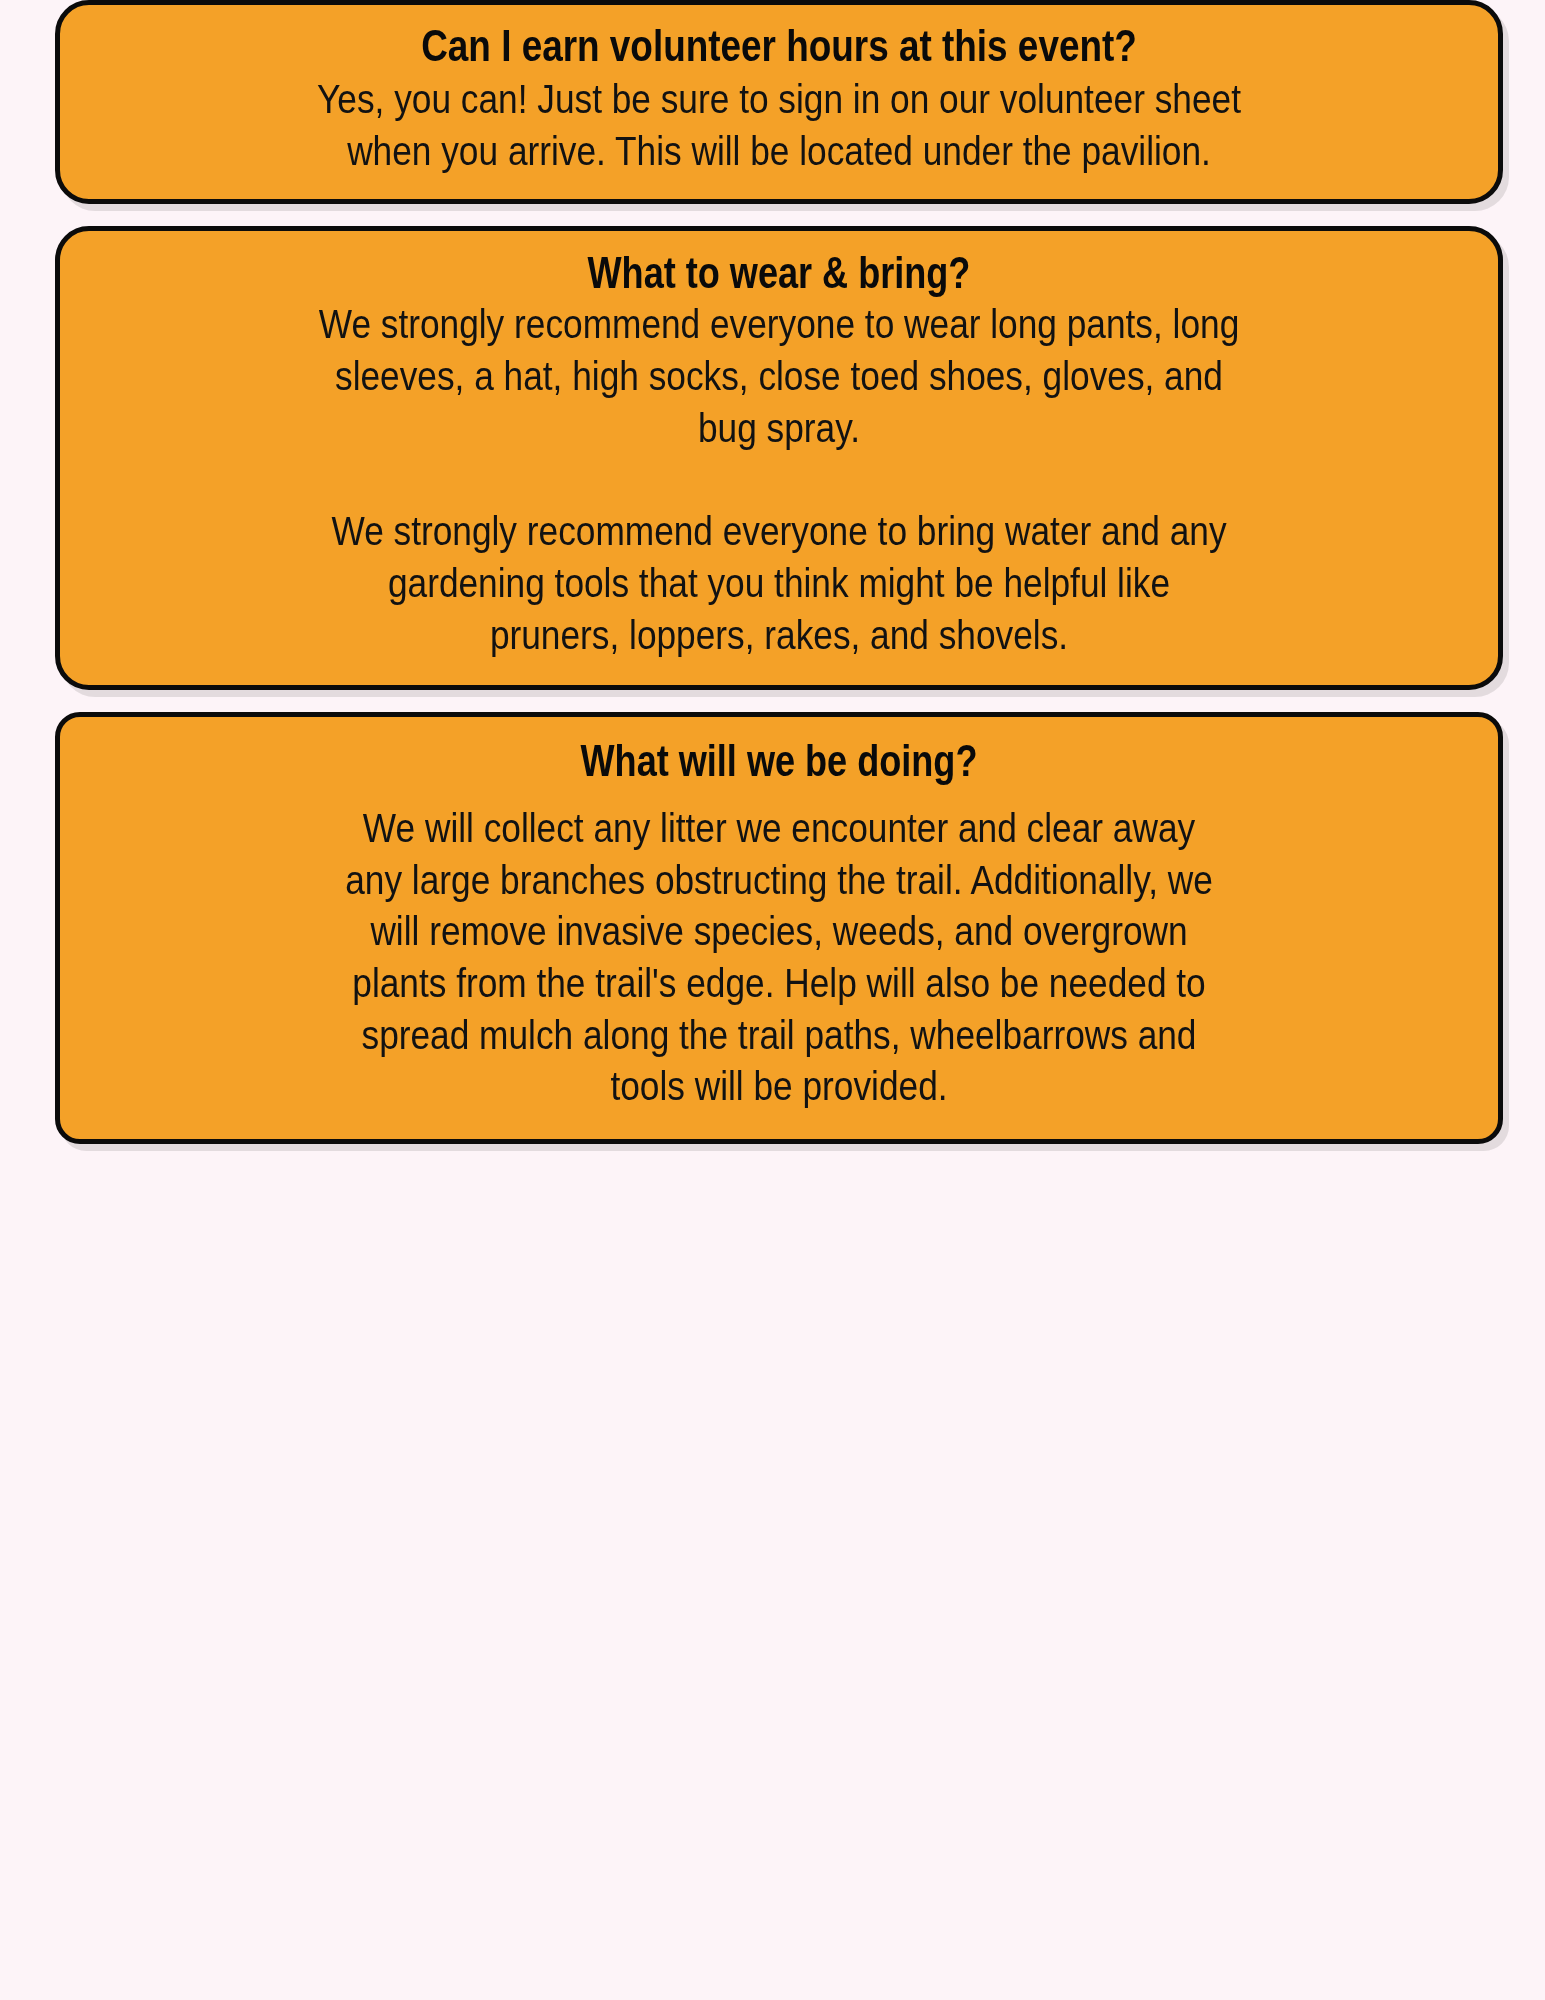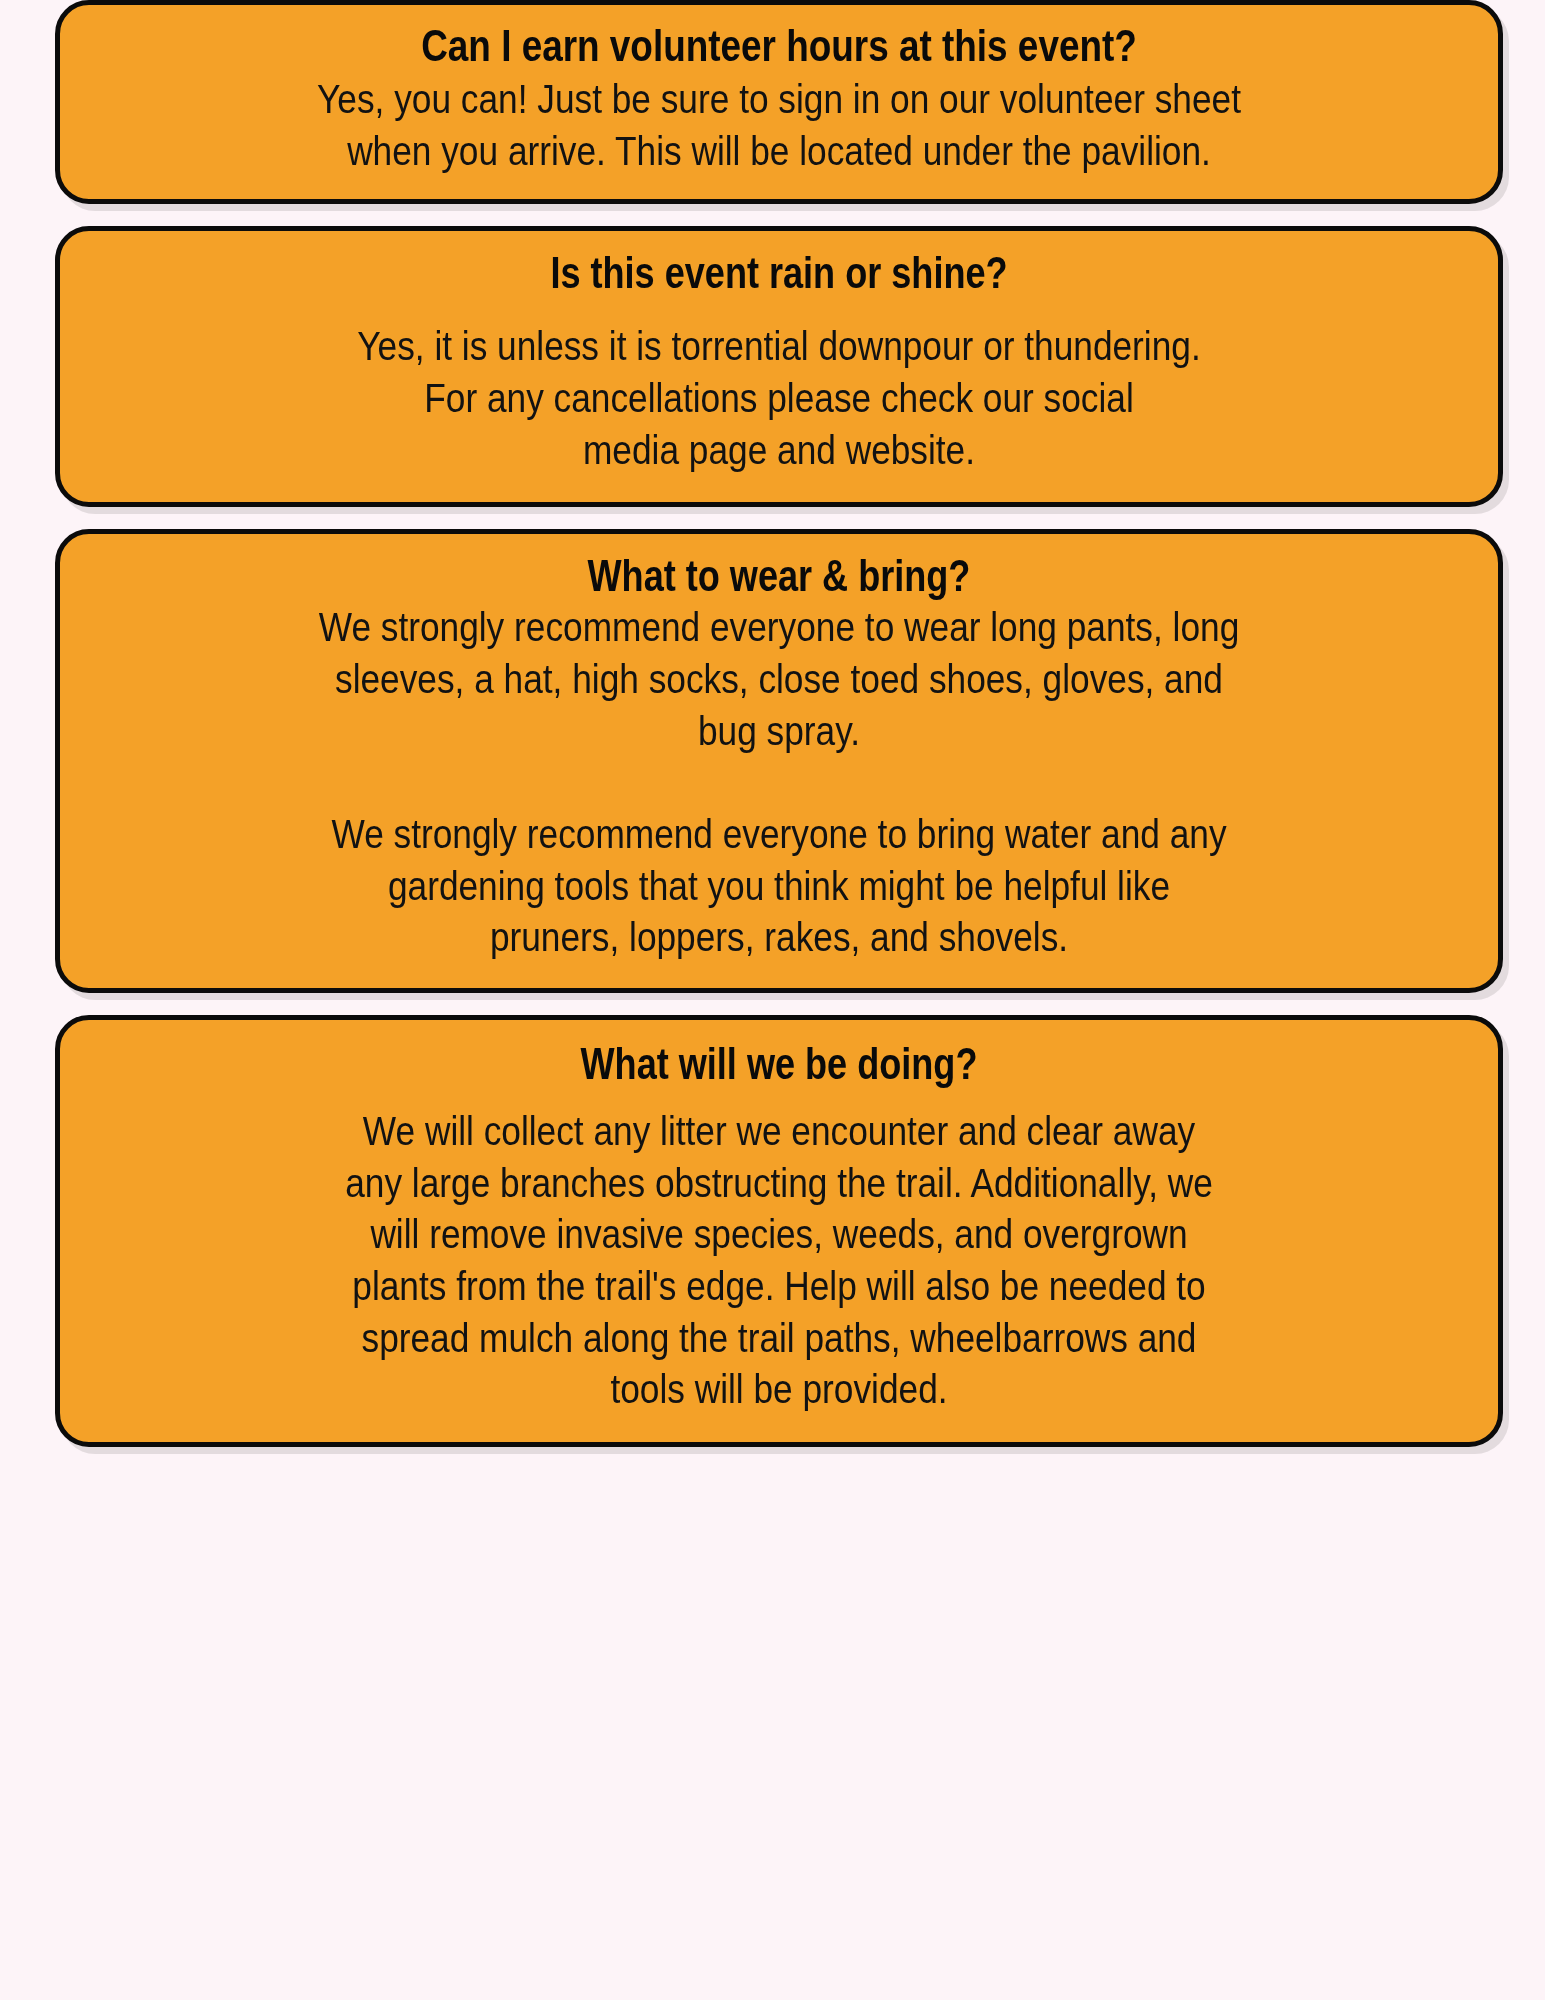--- a/index.html
+++ b/index.html
@@ -91,49 +91,41 @@
   
   .card-1 { padding: 14px 26px 22px; }
   .card-1 .faq-question { font-size: 45px; }
 
   .card-2 { padding: 16px 26px 26px; }
   .card-2 .faq-question { margin-bottom: 22px; }
 
   .card-3 { padding: 16px 26px 24px; }
   .card-3 .faq-question { margin-bottom: 0px; }
 
-  .card-4 { padding: 18px 26px 26px; }
+  .card-4 { padding: 18px 26px 26px; border-radius: 25px; }
   .card-4 .faq-question { margin-bottom: 16px; }
 
   .line { display: block; }
 </style>
 </head>
 <body>
 
 <div class="page">
 
 
   <div class="cards">
 
     <div class="faq-card card-1">
       <span class="faq-question">Can I earn volunteer hours at this event?</span>
       <span class="faq-answer">
         <span class="line">Yes, you can! Just be sure to sign in on our volunteer sheet</span>
         <span class="line">when you arrive. This will be located under the pavilion.</span>
       </span>
     </div>
 
-    <div class="faq-card card-2">
-      <span class="faq-question">Is this event rain or shine?</span>
-      <span class="faq-answer">
-        <span class="line">Yes, it is unless it is torrential downpour or thundering.</span>
-        <span class="line">For any cancellations please check our social</span>
-        <span class="line">media page and website.</span>
-      </span>
-    </div>
 
     <div class="faq-card card-3">
       <span class="faq-question">What to wear &amp; bring?</span>
       <span class="faq-answer">
         <span class="line">We strongly recommend everyone to wear long pants, long</span>
         <span class="line">sleeves, a hat, high socks, close toed shoes, gloves, and</span>
         <span class="line">bug spray.</span>
       </span>
       <span class="faq-answer">
         <span class="line">We strongly recommend everyone to bring water and any</span>

